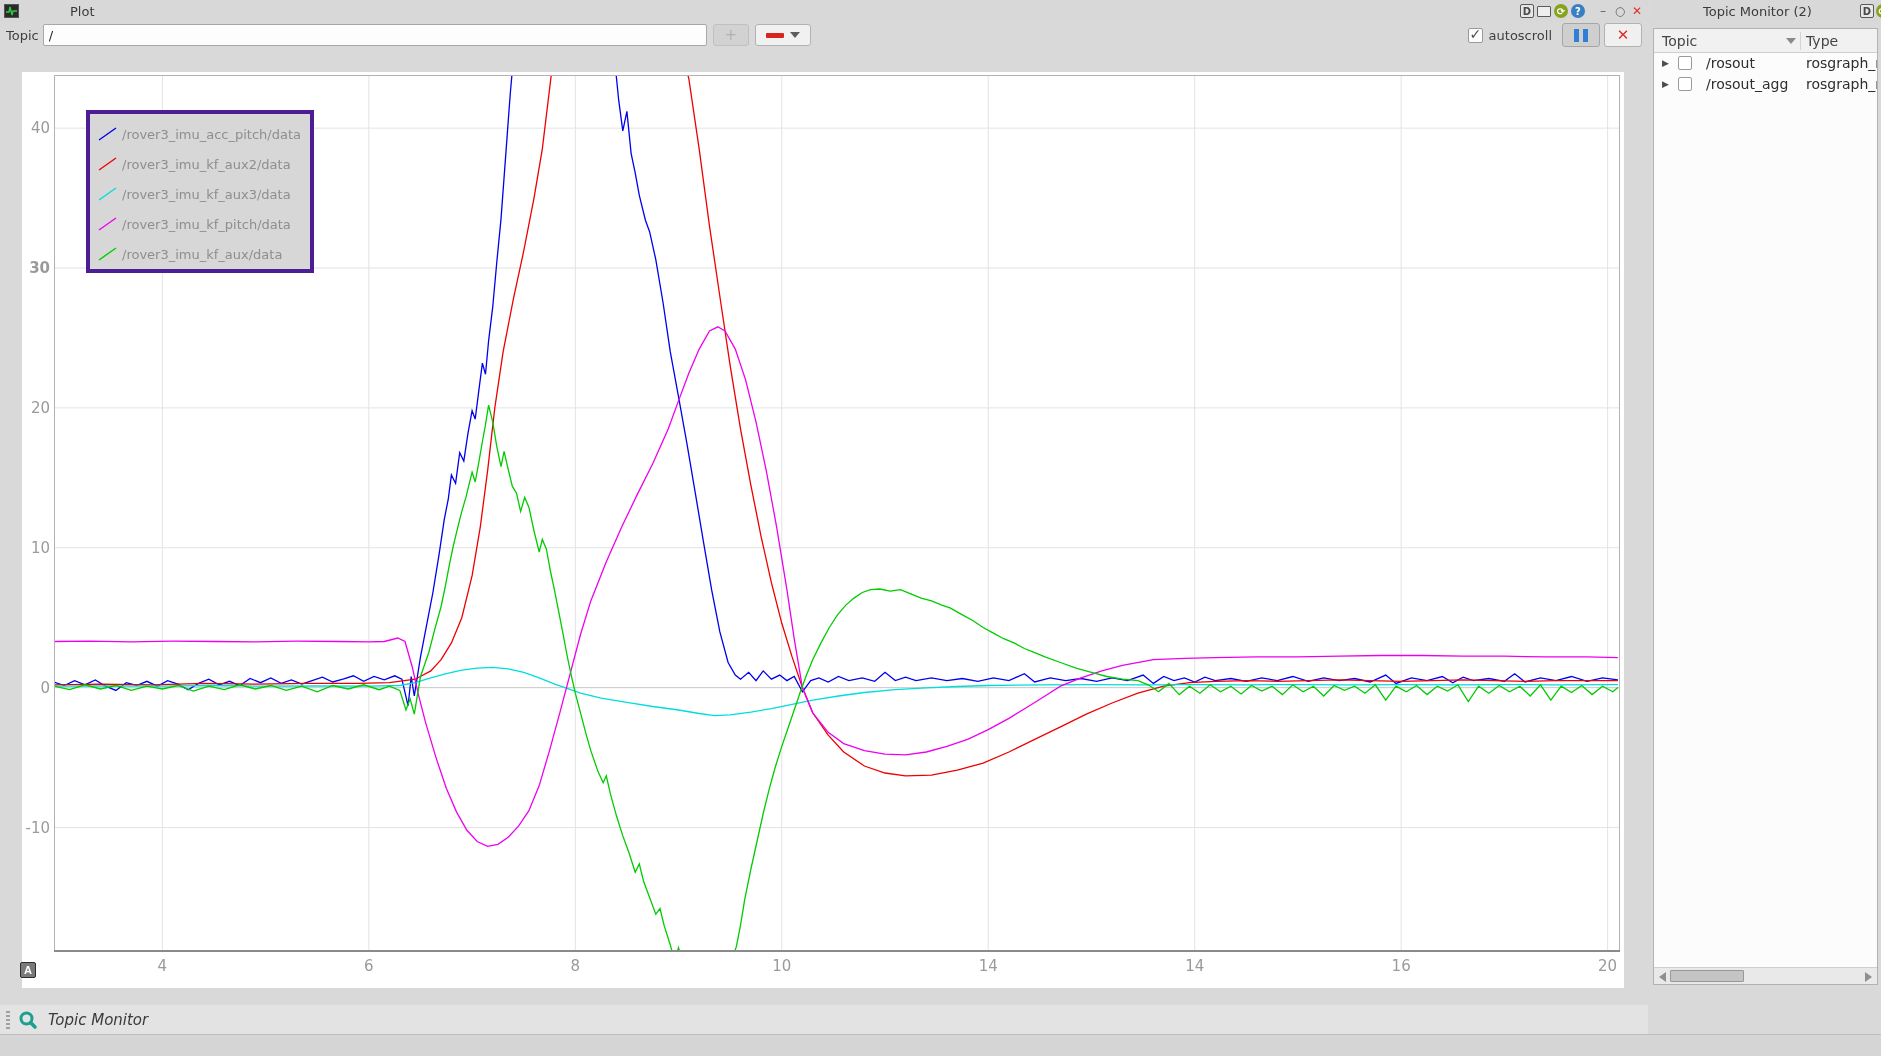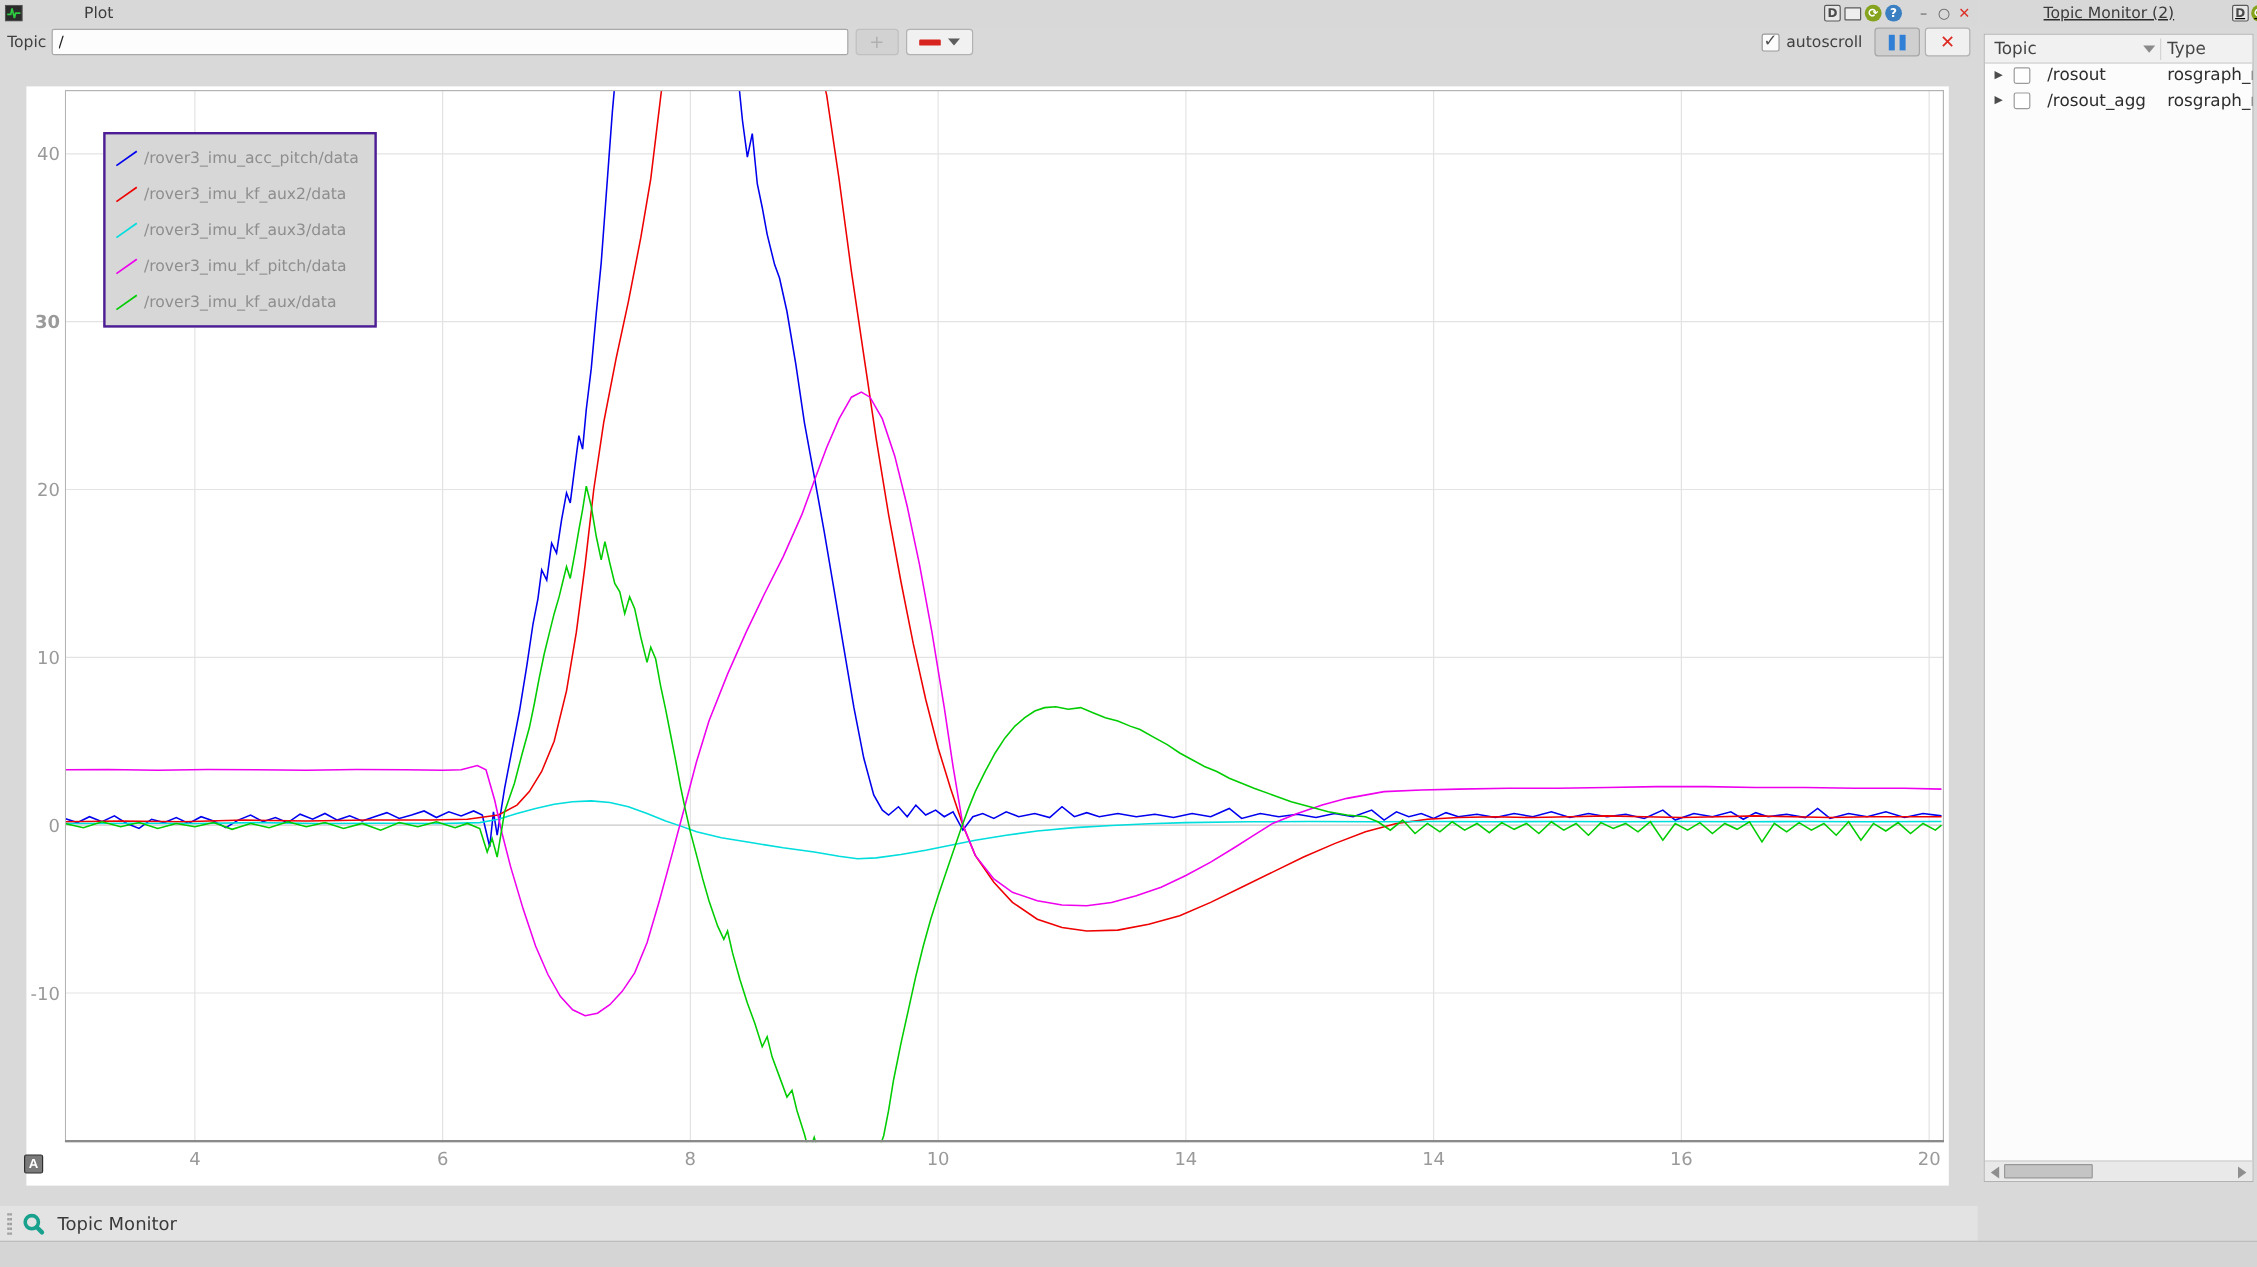--- a/index.html
+++ b/index.html
@@ -36,29 +36,29 @@
   #autoscroll-box .check { position:absolute; left:1px; top:-3px; font-size:14px; color:#4f4f4f; font-weight:bold; }
   #autoscroll-label { font-size:13px; color:#3f3f3f; margin:0 10px 0 6px; }
   #pause-btn { width:38px; height:24px; background:#cfcfcf; border:1px solid #a6a6a6; border-radius:3px; display:flex; gap:4px; align-items:center; justify-content:center; }
   .pause-bar { width:5px; height:13px; background:#2f7fd6; }
   #clear-btn { width:38px; height:24px; background:#f0f0f0; border:1px solid #b2b2b2; border-radius:3px; margin-left:4px; color:#dd2b23; font-weight:bold; font-size:15px; display:flex; align-items:center; justify-content:center; }
 
   
   #canvas { position:absolute; left:22px; top:72px; width:1602px; height:916px; background:#ffffff; }
   .tick-x { position:absolute; width:40px; text-align:center; font-size:15px; color:#9a9a9a; }
   .tick-y { position:absolute; width:27px; text-align:right; font-size:15px; color:#9a9a9a; left:1px; }
-  #legend { position:absolute; left:64px; top:38px; width:228px; height:163px; background:#d7d7d7; border:2px solid #4c1d95; padding:5px 6px; }
+  #legend { position:absolute; left:64px; top:38px; width:228px; height:163px; background:#d7d7d7; border:4px solid #4c1d95; padding:5px 6px; }
   .legend-row { height:30px; display:flex; align-items:center; }
   .legend-label { font-size:13px; color:#8e8e8e; margin-left:2px; white-space:nowrap; }
   #autoscale-btn { position:absolute; left:-2px; top:890px; width:16px; height:16px; background:#7a7a7a; border:1px solid #2e2e2e; border-radius:2px; color:#fff; font-size:11px; font-weight:bold; line-height:14px; text-align:center; padding:0; }
 
   
   #bottom-tab-bar { position:absolute; left:0; top:1005px; width:1648px; height:29px; background:#e3e3e3; display:flex; align-items:center; }
   #tab-grip { width:4px; height:18px; border-left:2px dotted #a0a0a0; border-right:2px dotted #a0a0a0; margin:0 8px 0 6px; }
-  #bottom-tab-label { font-size:15px; color:#3a3a3a; margin-left:10px; }
+  #bottom-tab-label { font-size:15px; color:#3a3a3a; margin-left:10px;font-style:italic; }
   #status-strip { position:absolute; left:0; top:1034px; width:1881px; height:22px; background:#d5d5d5; border-top:1px solid #bdbdbd; }
 
   
   #side-window { position:absolute; left:1650px; top:0; width:231px; height:1034px; background:#d9d9d9; }
   #tree { position:absolute; left:3px; top:28px; width:225px; height:957px; background:#fcfcfc; border:1px solid #b2b2b2; overflow:hidden; }
   #tree-header { position:relative; height:24px; background:#f1f1f1; border-bottom:1px solid #cfcfcf; }
   .hdr-cell { position:absolute; top:0; height:24px; line-height:24px; font-size:14px; color:#454545; }
   #hdr-topic { left:8px; }
   #hdr-type { left:152px; }
   #hdr-sort { position:absolute; left:132px; top:9px; width:0; height:0; border-left:5px solid transparent; border-right:5px solid transparent; border-top:6px solid #8a8a8a; }
@@ -205,21 +205,21 @@
     <span id="tab-grip"></span>
     <svg width="20" height="20" viewBox="0 0 20 20">
       <circle cx="8.5" cy="8.5" r="5.5" fill="none" stroke="#18a28e" stroke-width="3"></circle>
       <line x1="12.5" y1="12.5" x2="17" y2="17" stroke="#18a28e" stroke-width="3.6" stroke-linecap="round"></line>
     </svg>
     <span id="bottom-tab-label">Topic Monitor</span>
   </div>
 </div>
 
 <div id="side-window">
-  <div class="titlebar" style="padding:0 2px;text-decoration:underline;">
+  <div class="titlebar" style="padding:0 2px;">
     <svg width="15" height="15" viewBox="0 0 20 20">
       <circle cx="8.5" cy="8.5" r="5.5" fill="none" stroke="#18a28e" stroke-width="3.4"></circle>
       <line x1="12.5" y1="12.5" x2="17.5" y2="17.5" stroke="#18a28e" stroke-width="4" stroke-linecap="round"></line>
     </svg>
     <span class="tb-title">Topic Monitor (2)</span>
     <div class="tb-icons" style="gap:2px;">
       <span class="tb-box">D</span>
       <span class="tb-round tb-green">⟳</span>
       <span class="tb-round tb-blue">?</span>
       <span class="tb-glyph" style="margin-left:4px;">–</span>

